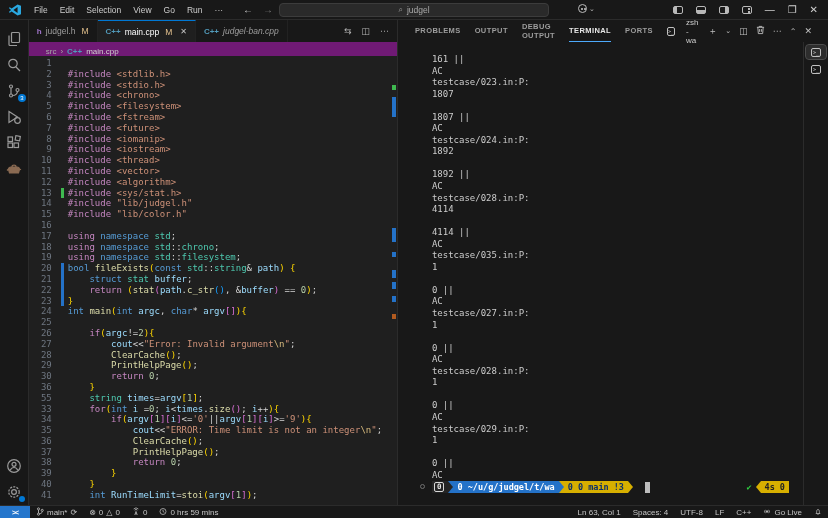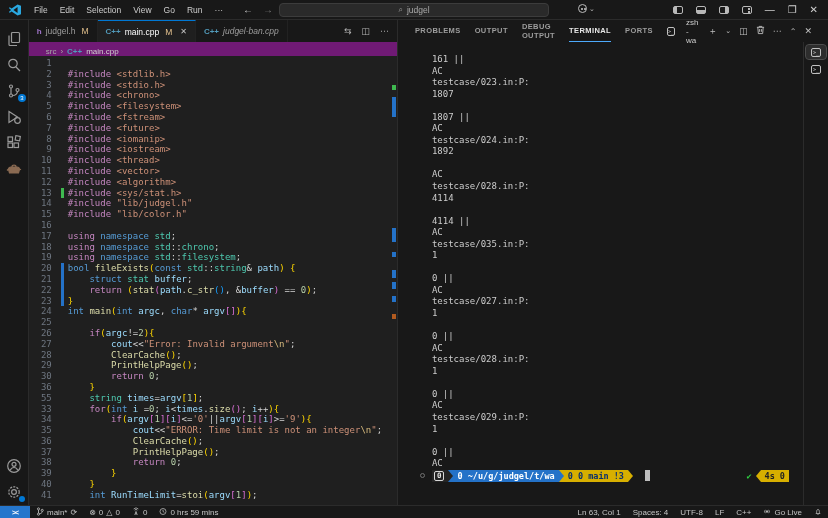--- a/index.html
+++ b/index.html
@@ -321,20 +321,21 @@
               <div class="tl">161 ||</div>
               <div class="tl">AC</div>
               <div class="tl">testcase/023.in:P:</div>
               <div class="tl">1807</div>
               <div class="tl"> </div>
               <div class="tl">1807 ||</div>
               <div class="tl">AC</div>
               <div class="tl">testcase/024.in:P:</div>
               <div class="tl">1892</div>
               <div class="tl"> </div>
+              <div class="tl">1892 ||</div>
               <div class="tl">AC</div>
               <div class="tl">testcase/028.in:P:</div>
               <div class="tl">4114</div>
               <div class="tl"> </div>
               <div class="tl">4114 ||</div>
               <div class="tl">AC</div>
               <div class="tl">testcase/035.in:P:</div>
               <div class="tl">1</div>
               <div class="tl"> </div>
               <div class="tl">0 ||</div>

